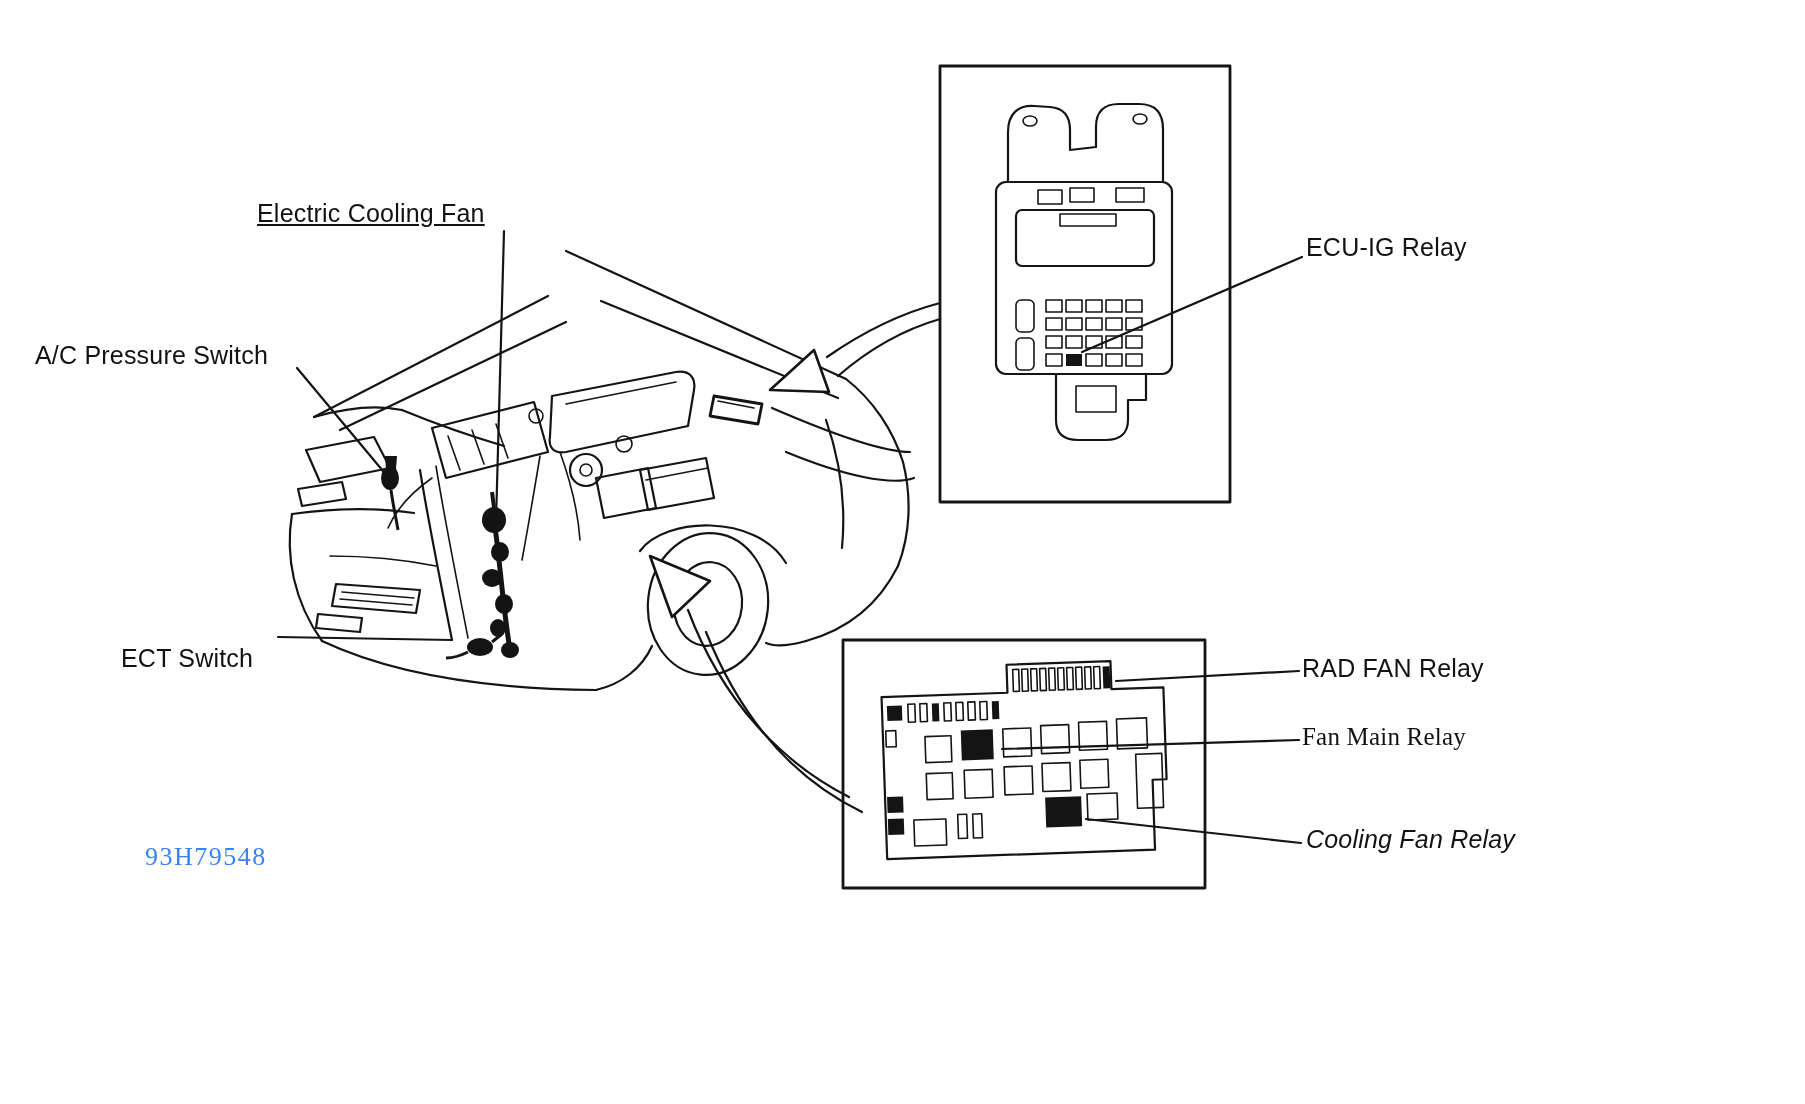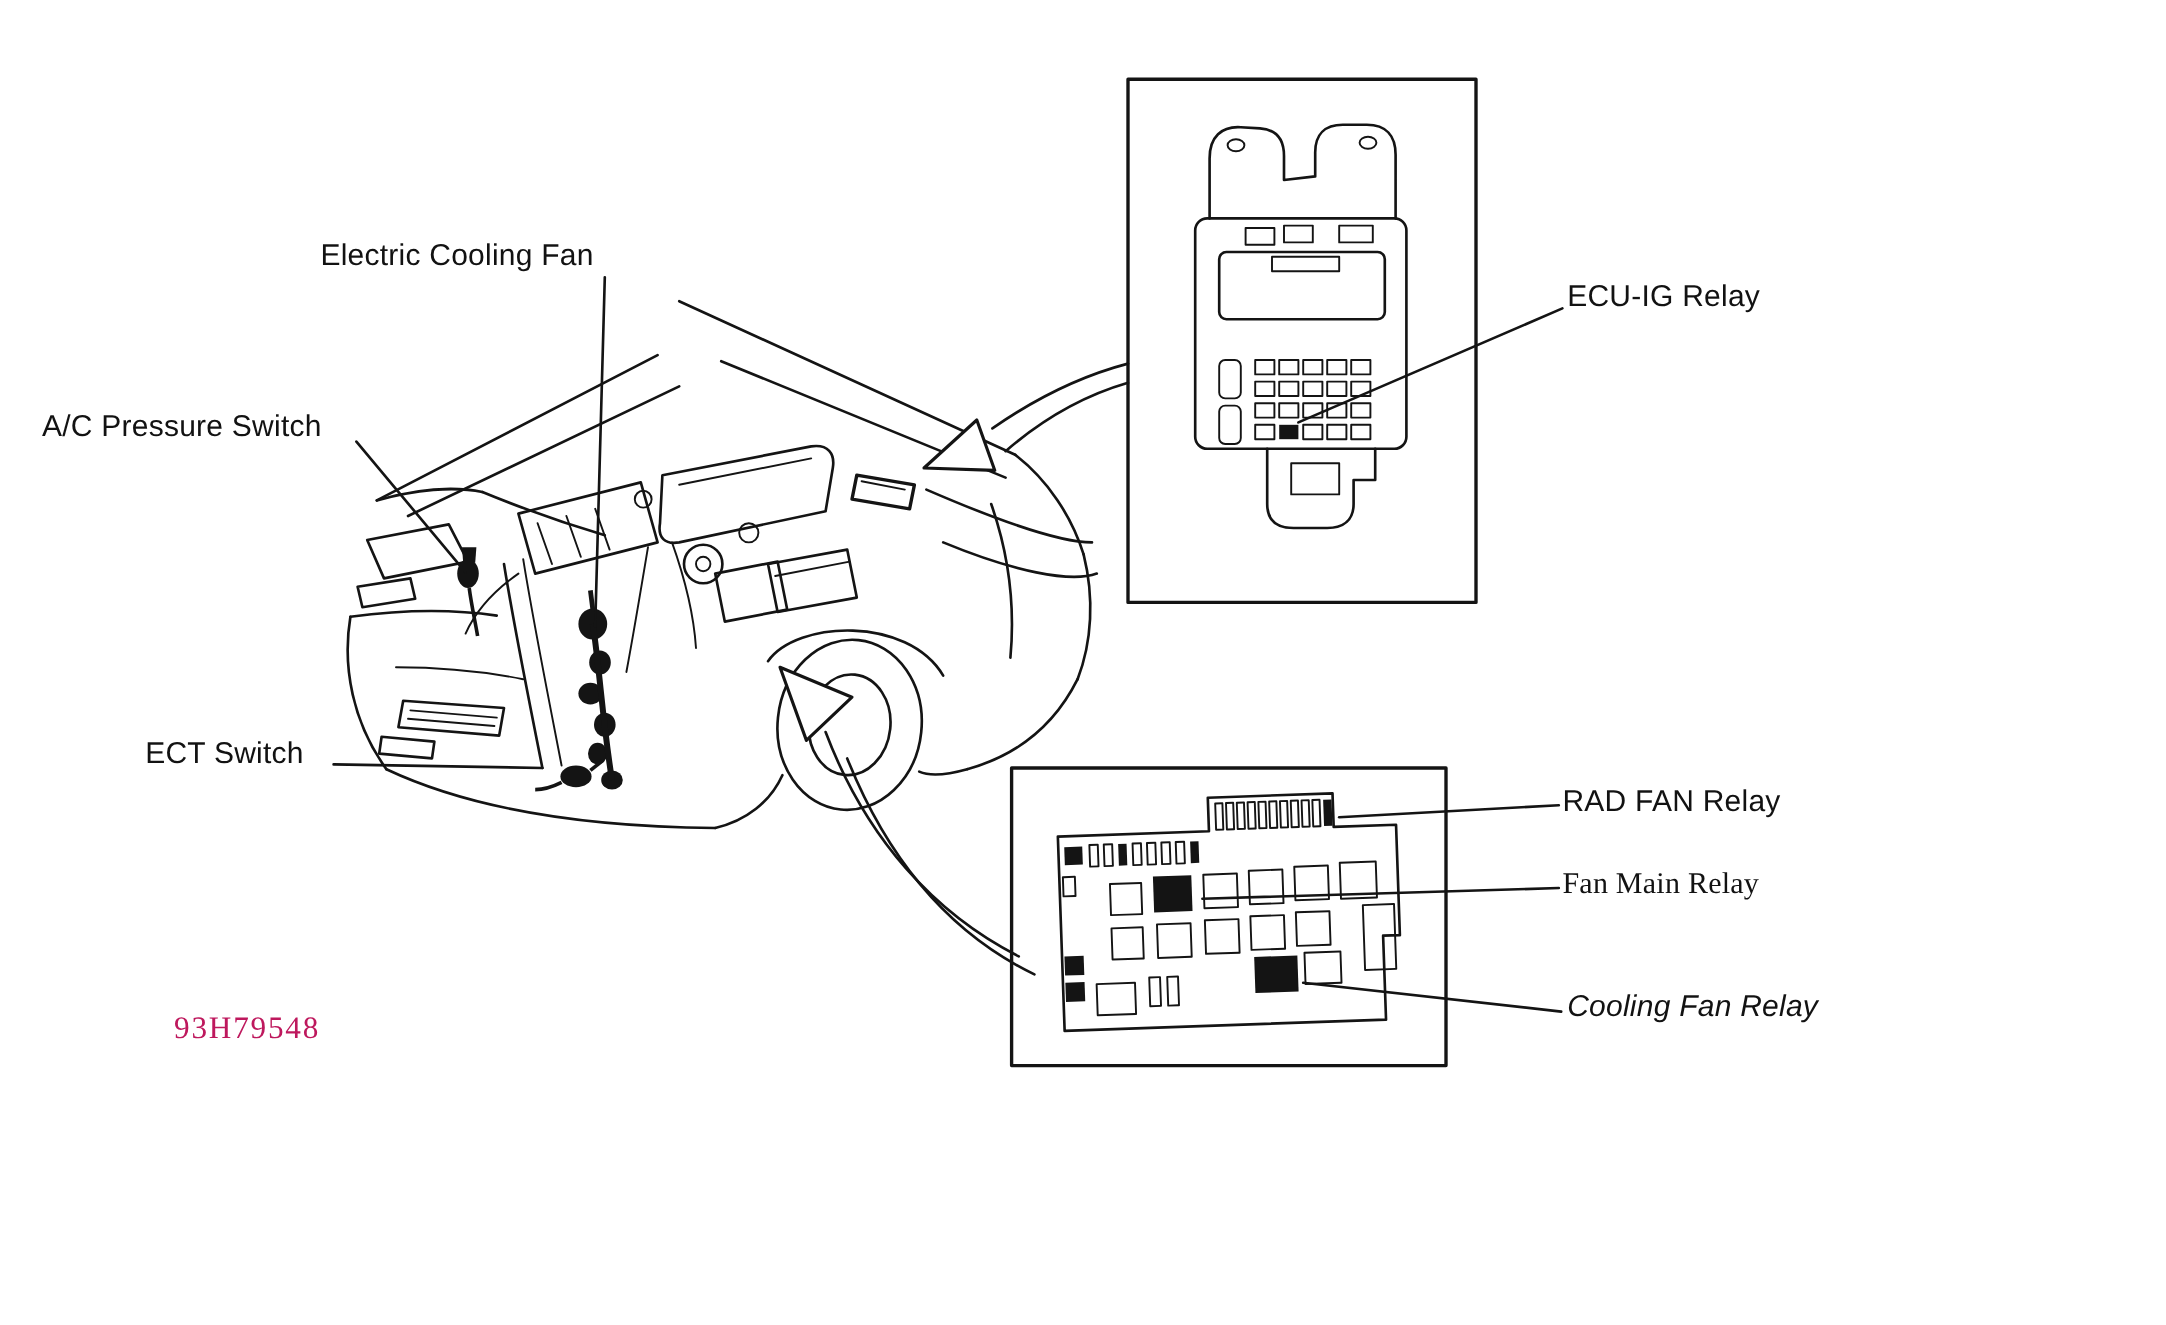--- a/index.html
+++ b/index.html
@@ -17,21 +17,21 @@
     position: absolute;
     font-size: 25px;
     color: #121212;
     letter-spacing: 0.2px;
     white-space: nowrap;
   }
   .figure-id {
     position: absolute;
     font-family: "Liberation Serif", serif;
     font-size: 26px;
-    color: #be185d;
+    color: #3b82f6;
     letter-spacing: 1.5px;
     white-space: nowrap;
   }
   .ln   { fill: none; stroke: #141414; stroke-width: 2.2; stroke-linecap: round; stroke-linejoin: round; }
   .ln3  { fill: none; stroke: #141414; stroke-width: 2.8; stroke-linecap: round; stroke-linejoin: round; }
   .thin { fill: none; stroke: #141414; stroke-width: 1.6; stroke-linecap: round; stroke-linejoin: round; }
   .blk  { fill: #141414; stroke: none; }
   .whd  { fill: #ffffff; stroke: #141414; stroke-width: 2.6; stroke-linejoin: round; }
 </style>
 </head>
@@ -241,25 +241,25 @@
       <polygon class="whd" points="770,390 814,350 829,392"></polygon>
     </g>
 
     <g>
       <path class="ln" d="M849,797 C780,762 722,700 688,610"></path>
       <path class="ln" d="M862,812 C796,780 742,722 706,632"></path>
       <polygon class="whd" points="650,556 710,581 672,617"></polygon>
     </g>
   </svg>
 
-  <div class="label" style="left:267px; top:199px;">Electric Cooling Fan</div>
+  <div class="label" style="left:257px; top:199px;text-decoration:underline;">Electric Cooling Fan</div>
 
   <div class="label" style="left:35px; top:341px;">A/C Pressure Switch</div>
 
-  <div class="label" style="left:121px; top:614px;">ECT Switch</div>
+  <div class="label" style="left:121px; top:644px;">ECT Switch</div>
 
   <div class="label" style="left:1306px; top:233px;">ECU-IG Relay</div>
 
   <div class="label" style="left:1302px; top:654px;">RAD FAN Relay</div>
 
   <div class="label" style="left:1302px; top:723px;font-family:Liberation Serif, serif;">Fan Main Relay</div>
 
   <div class="label" style="left:1306px; top:825px;font-style:italic;">Cooling Fan Relay</div>
 
   <div class="figure-id" style="left:145px; top:842px;">93H79548</div>

